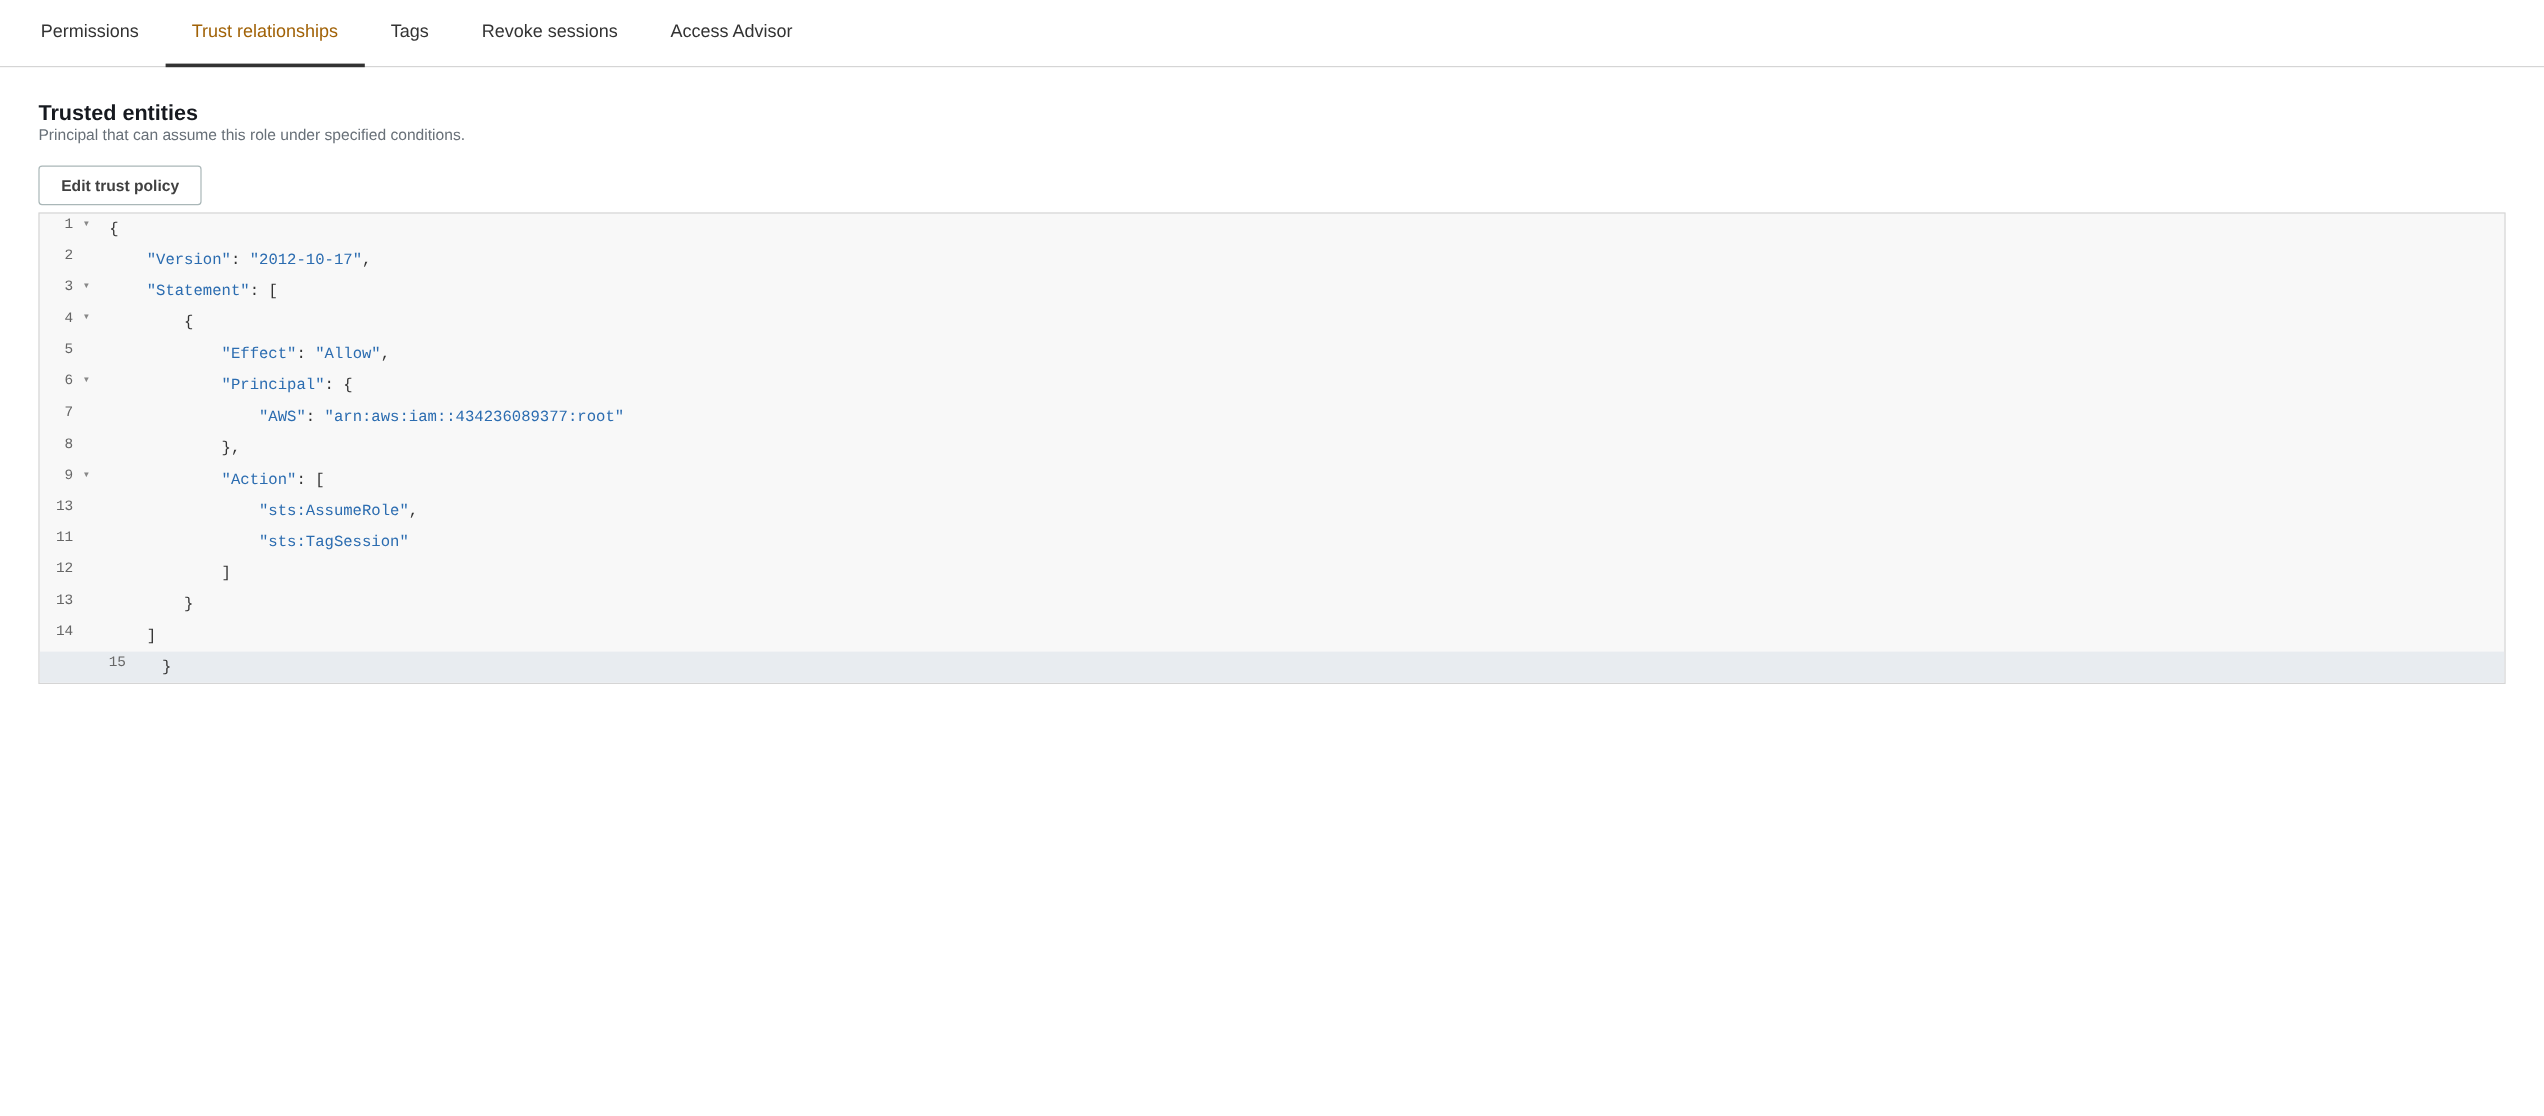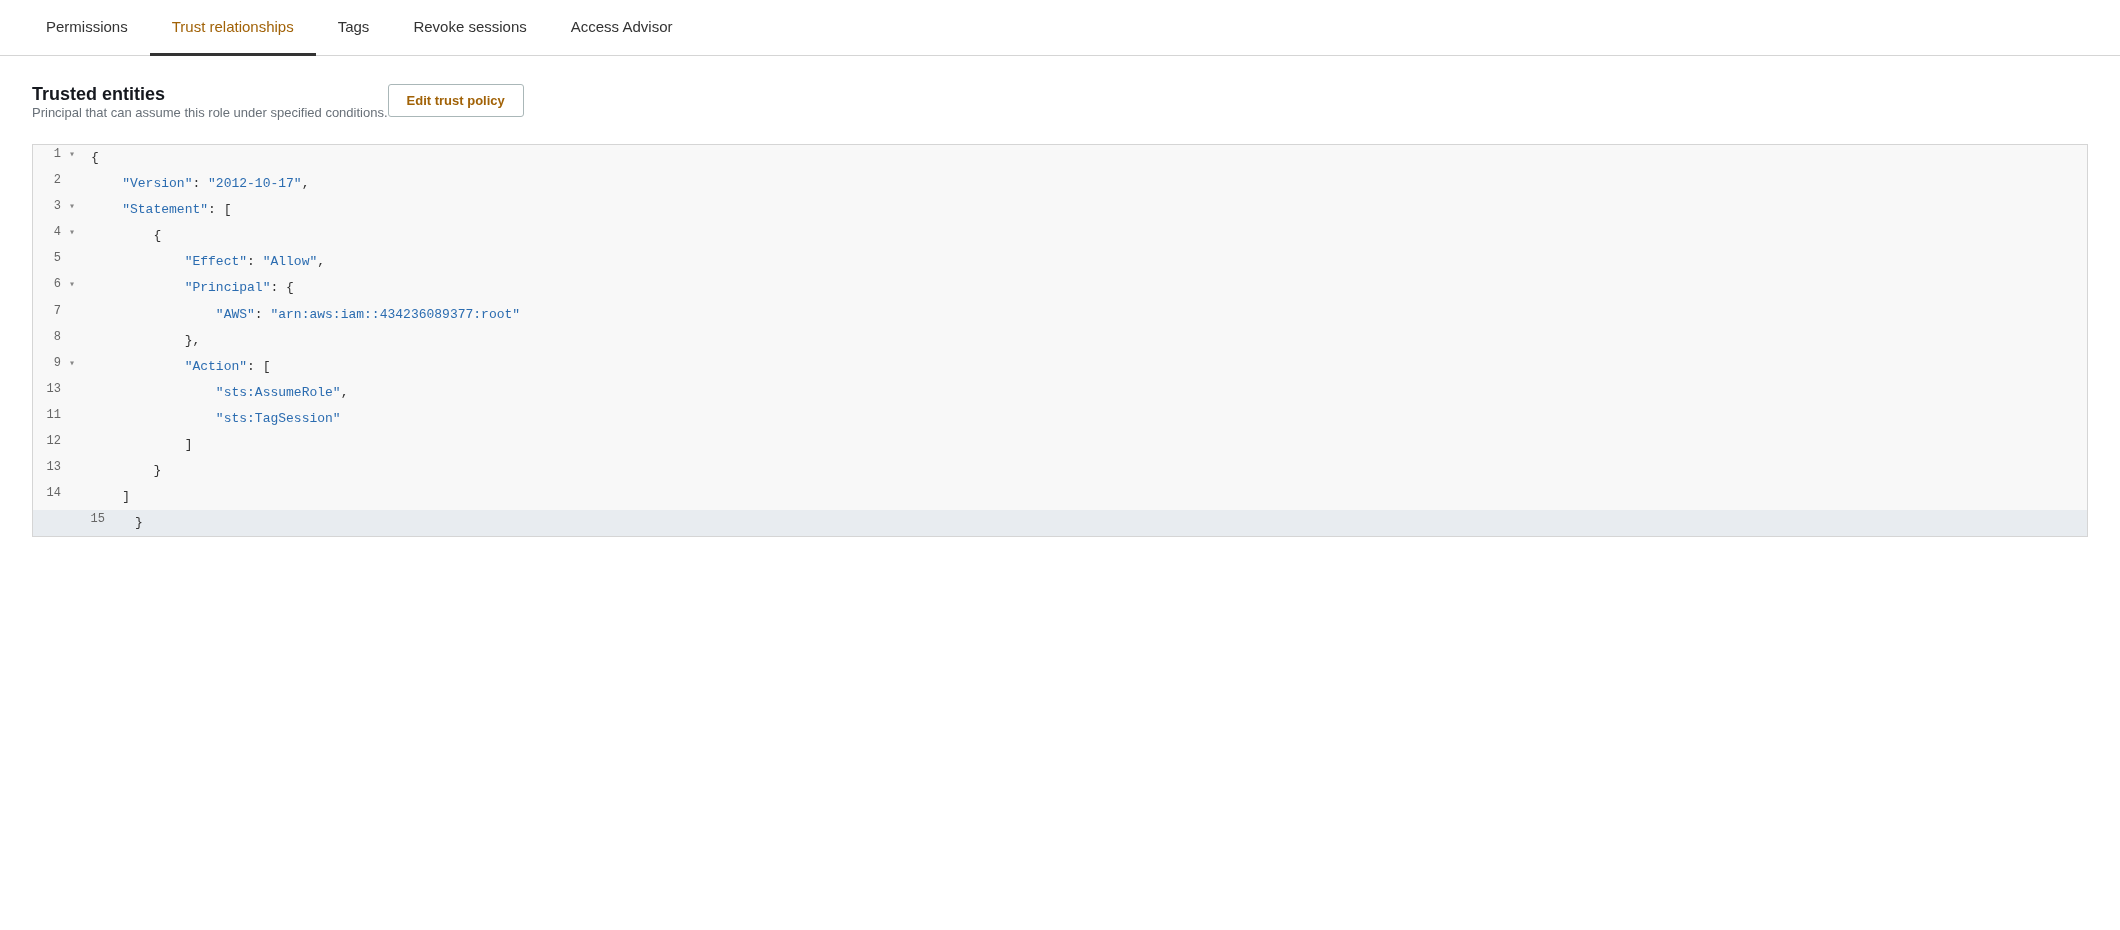--- a/index.html
+++ b/index.html
@@ -12,21 +12,21 @@
       font-size: 14px;
       background: #fff;
       color: #333;
     }
 
     
     .tabs-bar {
       display: flex;
       align-items: stretch;
       border-bottom: 1px solid #d5d5d5;
-      padding: 0 24px;
+      padding: 0 12px;
       background: #fff;
     }
     .tab {
       padding: 18px 22px;
       cursor: pointer;
       font-size: 15px;
       color: #333;
       font-weight: 500;
       border-bottom: 3px solid transparent;
       margin-bottom: -1px;
@@ -38,42 +38,43 @@
     }
 
     
     .content {
       padding: 28px 32px 0 32px;
     }
 
     
     .section-header {
       display: flex;
-      justify-content: flex-start;
+      justify-content: flex-end;
       align-items: flex-start;
       margin-bottom: 6px;
+      flex-direction: column;
     }
     .section-title {
       font-size: 18px;
       font-weight: 700;
       color: #16191f;
     }
     .section-subtitle {
       font-size: 13px;
       color: #687078;
       margin-bottom: 18px;
     }
     .edit-button {
       padding: 8px 18px;
       background: #fff;
       border: 1px solid #aab7b8;
       border-radius: 3px;
       font-size: 13px;
       font-weight: 700;
-      color: #a16207;
+      color: #404040;
       cursor: pointer;
       white-space: nowrap;
     }
 
     
     .code-editor {
       border: 1px solid #d5d5d5;
       background: #f8f8f8;
       font-family: "Courier New", Courier, monospace;
       font-size: 13px;

